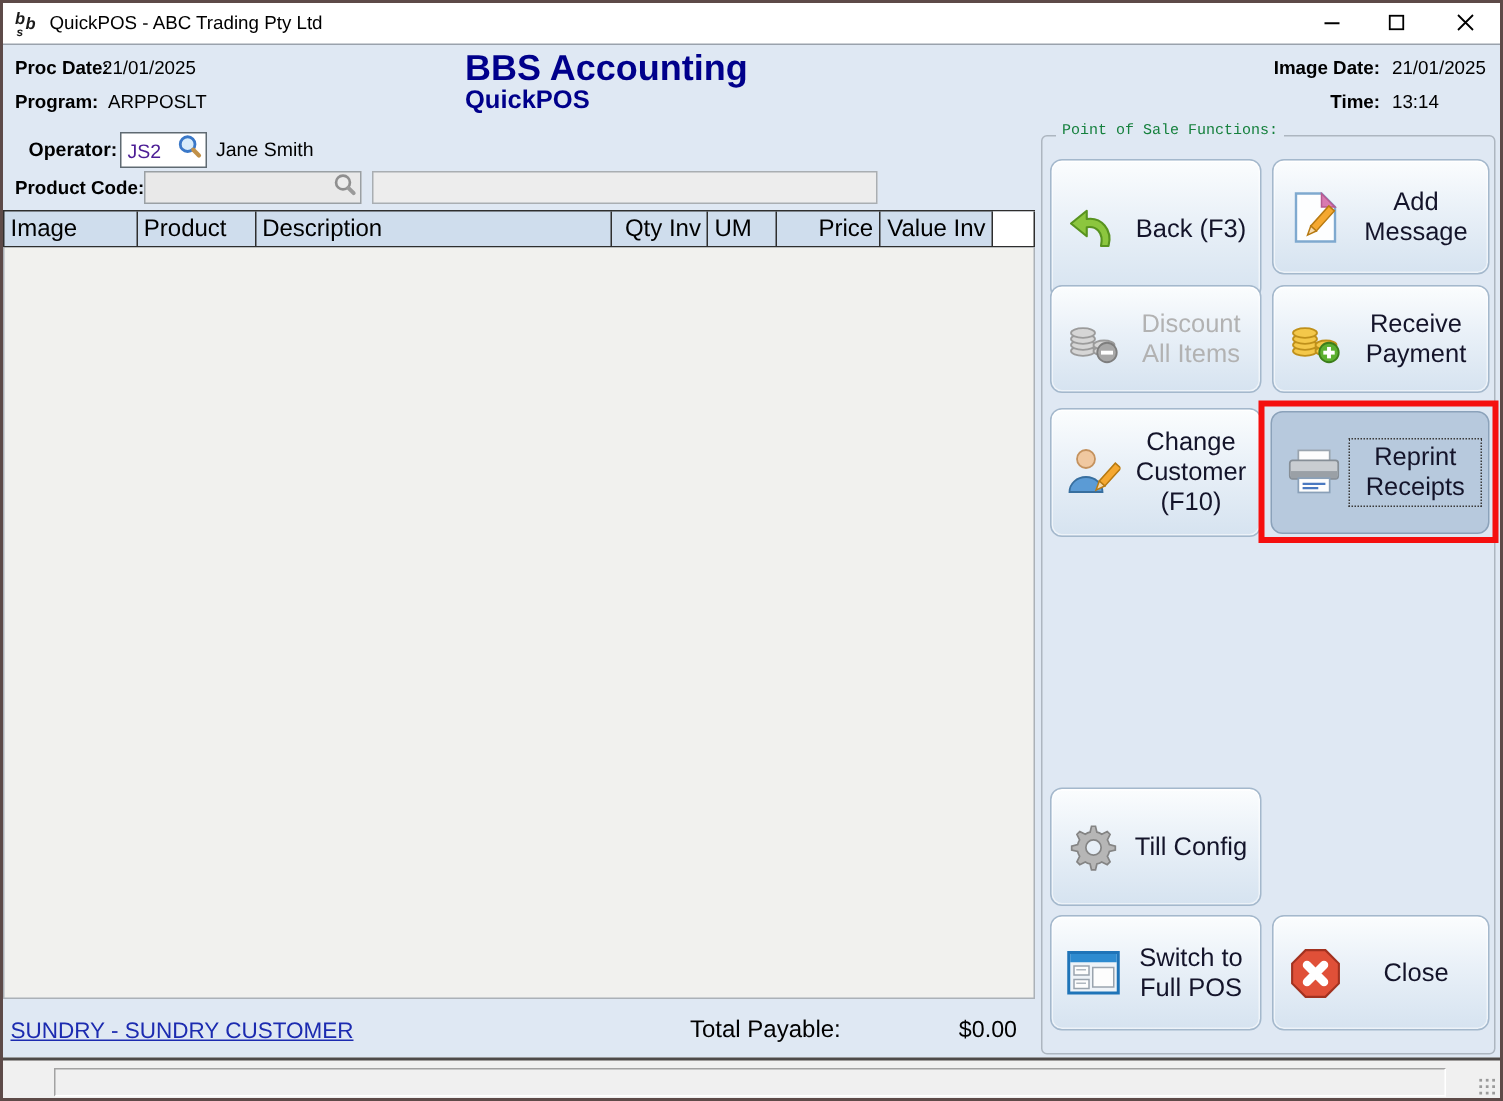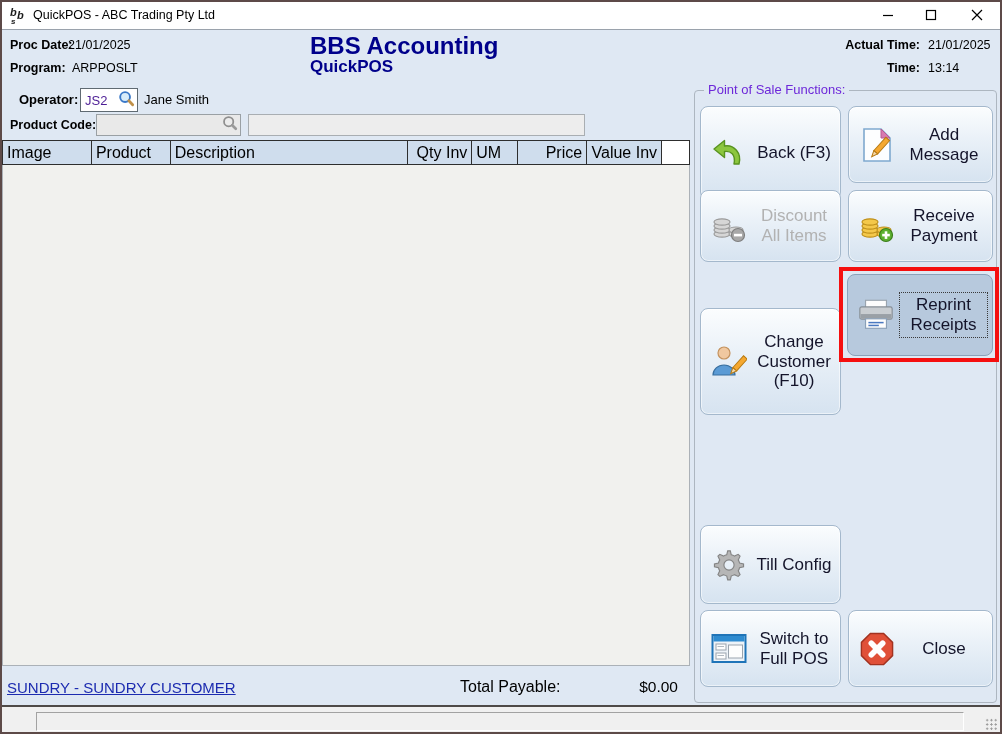--- a/index.html
+++ b/index.html
@@ -35,21 +35,21 @@
   .th.blank{background:#ffffff;}
   .tbody{height:501px;background:#f1f1ee;border-left:1px solid #abb1b7;border-right:1px solid #abb1b7;border-bottom:1px solid #abb1b7;}
 
   
   .cust-link{position:absolute;left:7px;top:679px;font-size:15px;color:#1c2bb0;text-decoration:underline;cursor:pointer;}
   .total-label{position:absolute;left:460px;top:678px;font-size:16px;color:#000;}
   .total-value{position:absolute;left:590px;top:678px;width:88px;text-align:right;font-size:15.5px;color:#000;}
 
   
   .groupbox{position:absolute;left:694px;top:90px;width:303px;height:613px;border:1px solid #adb6c0;border-radius:4px;}
-  .groupbox .legend{position:absolute;left:9px;top:-9px;background:#dfe8f3;padding:0 4px;font-size:13px;color:#6d28d9;white-space:nowrap;}
+  .groupbox .legend{position:absolute;left:9px;top:-9px;background:#dfe8f3;padding:0 4px;font-size:10px;color:#15803d;white-space:nowrap;font-family:Liberation Mono, monospace;}
 
   
   .btn{position:absolute;display:flex;align-items:center;gap:3px;padding:0 4px 0 8px;
        background:linear-gradient(180deg,#fbfdfe 0%,#eaf1f8 42%,#d6e3f0 100%);
        border:1px solid #a4b8cc;border-radius:8px;
        box-shadow:inset 0 1px 0 #fff, inset 0 0 0 1px rgba(255,255,255,.55);
        color:#14142a;cursor:pointer;z-index:2;}
   .btn .blabel{flex:1;text-align:center;font-size:17px;line-height:1.16;}
   .btn .bicon{flex:none;width:40px;display:flex;justify-content:center;}
   .btn.disabled{color:#b2b2b2;cursor:default;}
@@ -98,21 +98,21 @@
   <span class="lbl" style="left:10px;top:38px;">Proc Date:</span>
   <span class="val" style="left:68px;top:38px;">21/01/2025</span>
   <span class="lbl" style="left:10px;top:61px;">Program:</span>
   <span class="val" style="left:72px;top:61px;">ARPPOSLT</span>
 
   <div class="center-title">
     <div class="big">BBS Accounting</div>
     <div class="sub">QuickPOS</div>
   </div>
 
-  <span class="lbl" style="left:780px;top:38px;width:140px;text-align:right;">Actual Time:</span>
+  <span class="lbl" style="left:780px;top:38px;width:140px;text-align:right;">Image Date:</span>
   <span class="val" style="left:928px;top:38px;">21/01/2025</span>
   <span class="lbl" style="left:780px;top:61px;width:140px;text-align:right;">Time:</span>
   <span class="val" style="left:928px;top:61px;">13:14</span>
 
   <span class="lbl" style="left:19px;top:92px;font-size:13px;">Operator:</span>
   <div class="inputbox" style="left:80px;top:88px;width:58px;height:24px;">
     <span class="txt">JS2</span>
     <span class="mag">
       <svg width="17" height="17" viewBox="0 0 18 18">
           <circle cx="7.5" cy="7.5" r="5.2" fill="#d8ecfa" stroke="#3a78c8" stroke-width="2"></circle>
@@ -211,21 +211,21 @@
             <ellipse cx="25" cy="21" rx="7" ry="3"></ellipse>
         </g>
         <circle cx="27" cy="26" r="6.5" fill="#5cb030" stroke="#3c7e1b" stroke-width="1.2"></circle>
         <rect x="23.2" y="24.8" width="7.6" height="2.6" fill="#fff"></rect>
         <rect x="25.7" y="22.3" width="2.6" height="7.6" fill="#fff"></rect>
       </svg>
     </span>
     <span class="blabel">Receive Payment</span>
   </button>
 
-  <button class="btn" style="left:700px;top:272px;width:141px;height:107px;margin-top:36px;">
+  <button class="btn" style="left:700px;top:272px;width:141px;height:86px;">
     <span class="bicon">
       <svg width="36" height="36" viewBox="0 0 36 36">
         <circle cx="13" cy="9" r="6" fill="#f0c8a0" stroke="#c4925e" stroke-width="1.2"></circle>
         <path d="M2 31 a11 10 0 0 1 22 0 Z" fill="#5b9bd5" stroke="#386f9f" stroke-width="1.2"></path>
         <g transform="rotate(42 26 22)">
           <rect x="24" y="10" width="5" height="16" fill="#f5a830" stroke="#b77a12" stroke-width="1"></rect>
           <polygon points="24,26 29,26 26.5,32" fill="#f6d9ab" stroke="#b77a12" stroke-width="1"></polygon>
         </g>
       </svg>
     </span>

